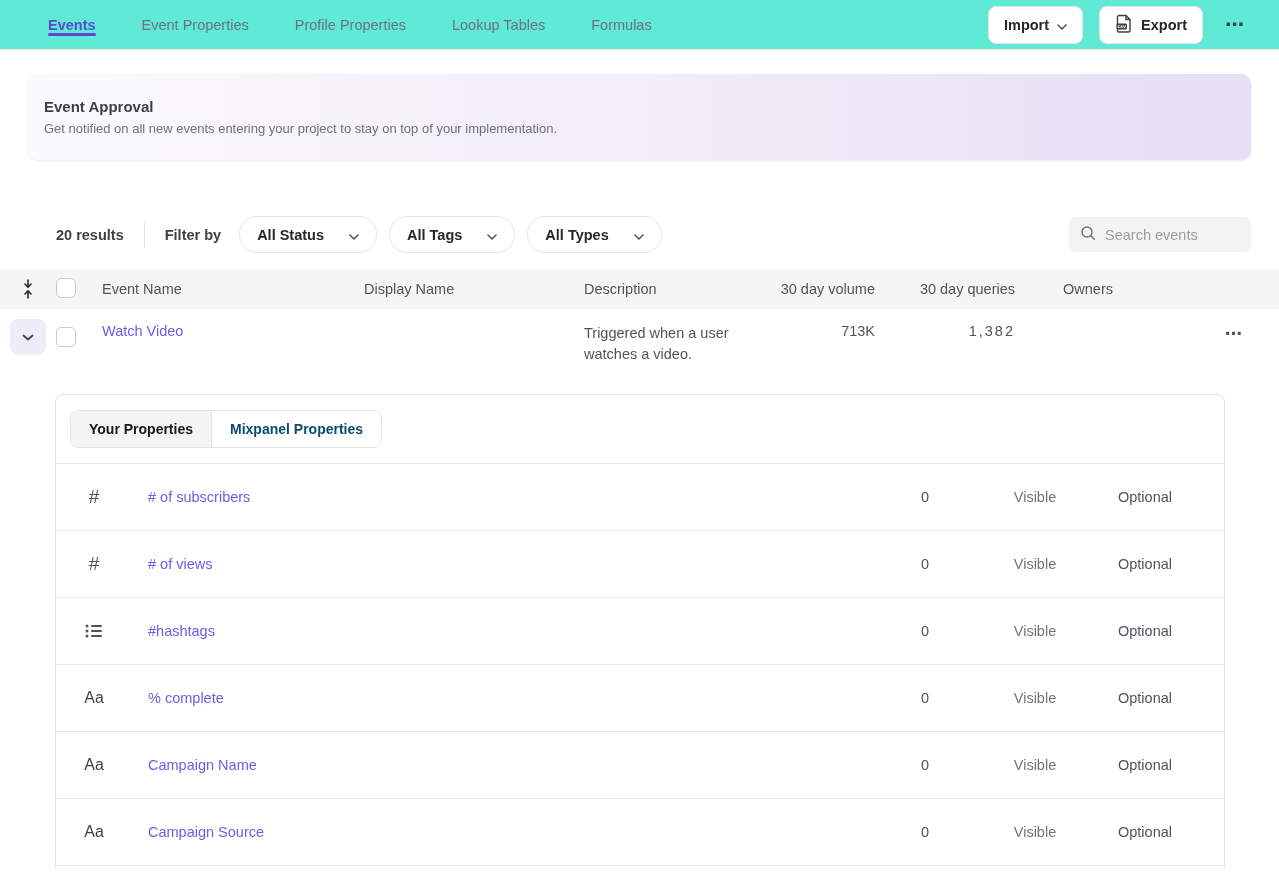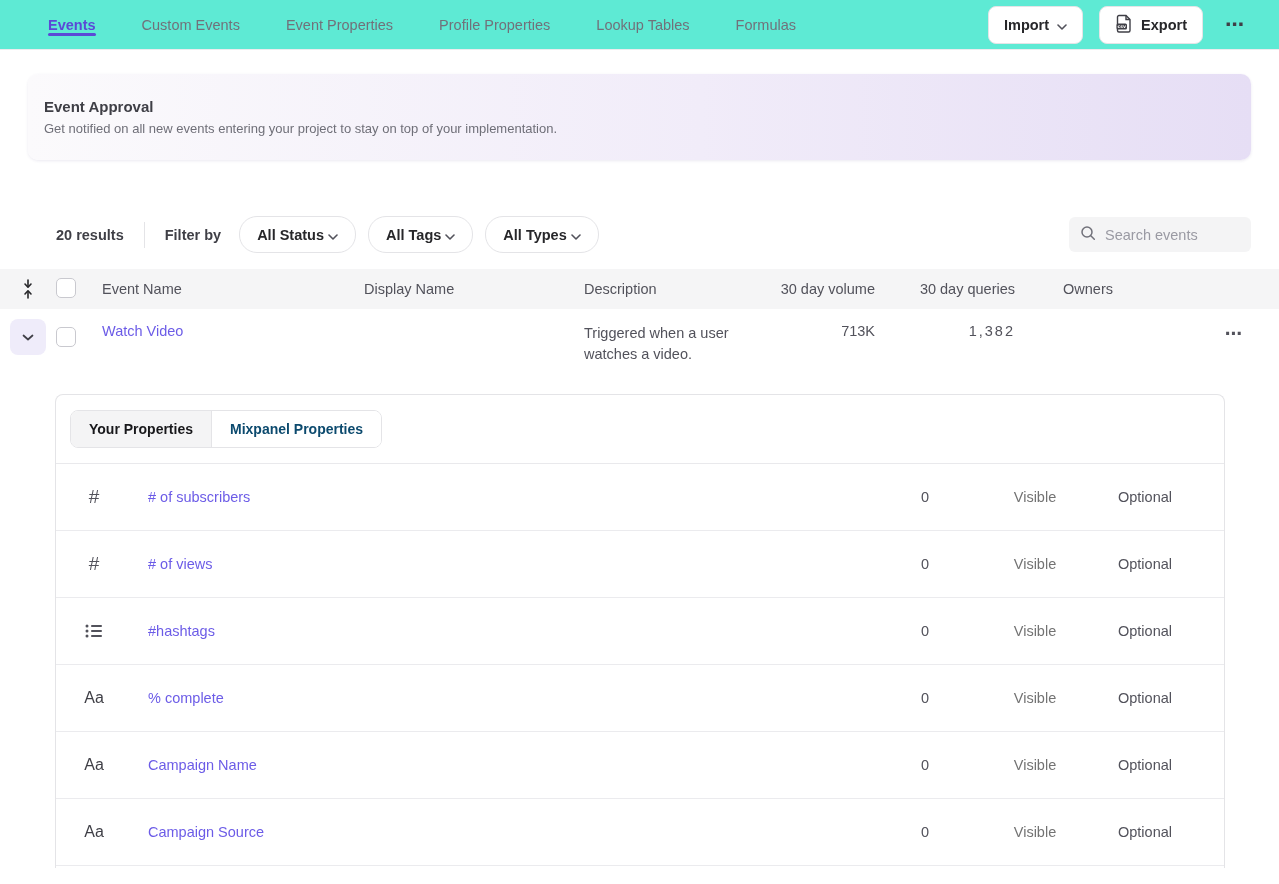--- a/index.html
+++ b/index.html
@@ -31,21 +31,21 @@
   .banner-actions { margin-left:auto; display:flex; gap:10px; }
   .banner-btn { height:38px; padding:0 18px; background:#fff; border:none; border-radius:8px;
     font-size:14.5px; font-weight:bold; color:#27272a; box-shadow:0 1px 3px rgba(0,0,0,.10);
     cursor:pointer; font-family:inherit; }
 
   
   .filterbar { margin-top:56px; padding:0 28px; height:37px; display:flex; align-items:center; }
   .results { font-size:14.5px; font-weight:bold; color:#3f3f46; margin-left:28px; }
   .vdiv { width:1px; height:26px; background:#e4e4e7; margin:0 20px; }
   .filter-by { font-size:14.5px; font-weight:bold; color:#3f3f46; margin-right:18px; }
-  .pill { display:inline-flex; align-items:center; gap:4px; height:37px; padding:0 17px;
+  .pill { display:inline-flex; align-items:center; gap:25px; height:37px; padding:0 17px;
     border:1px solid #e4e4e7; border-radius:18px; background:#fff; font-size:14.5px;
     font-weight:bold; color:#27272a; margin-right:12px; cursor:pointer; }
   .search { margin-left:auto; width:182px; height:35px; background:#f4f4f5; border-radius:6px;
     display:flex; align-items:center; padding:0 11px; gap:9px; }
   .search input { border:none; outline:none; background:transparent; font-size:14.5px;
     color:#3f3f46; width:100%; font-family:inherit; }
   .search input::placeholder { color:#9a9aa3; }
 
   
   .grid { display:flex; width:100%; }
@@ -97,23 +97,20 @@
   .p-opt { width:110px; flex:none; text-align:center; color:#52525b; }
   .p-pad { width:24px; flex:none; }
 </style>
 </head>
 <body>
 
 <div class="topnav">
   <div class="tabs">
     <div class="tab active">
         <span>Events</span>
-      </div>
-    <div class="tab">
-        <span>Custom Events</span>
       </div>
     <div class="tab">
         <span>Event Properties</span>
       </div>
     <div class="tab">
         <span>Profile Properties</span>
       </div>
     <div class="tab">
         <span>Lookup Tables</span>
       </div>

